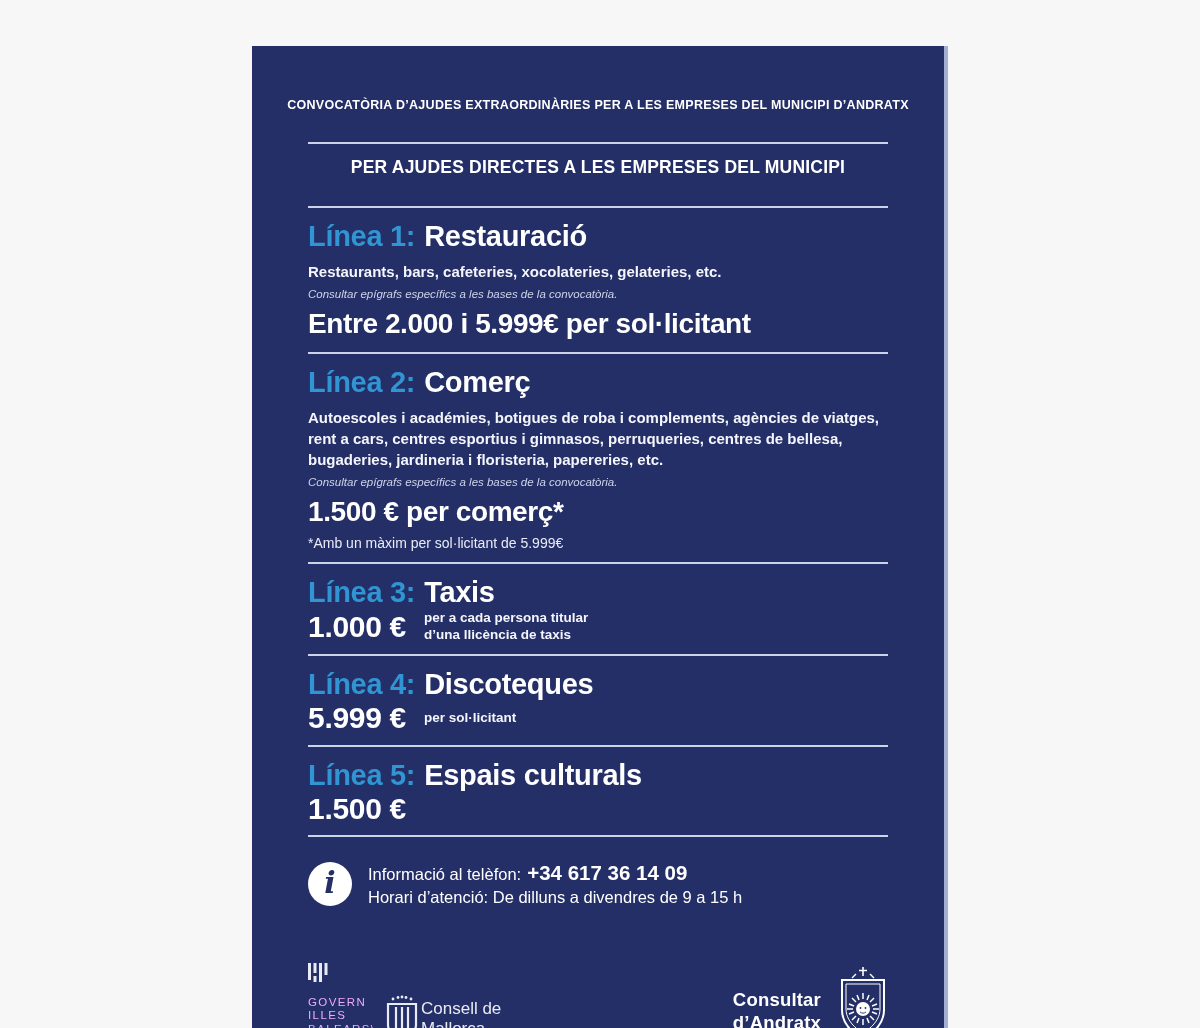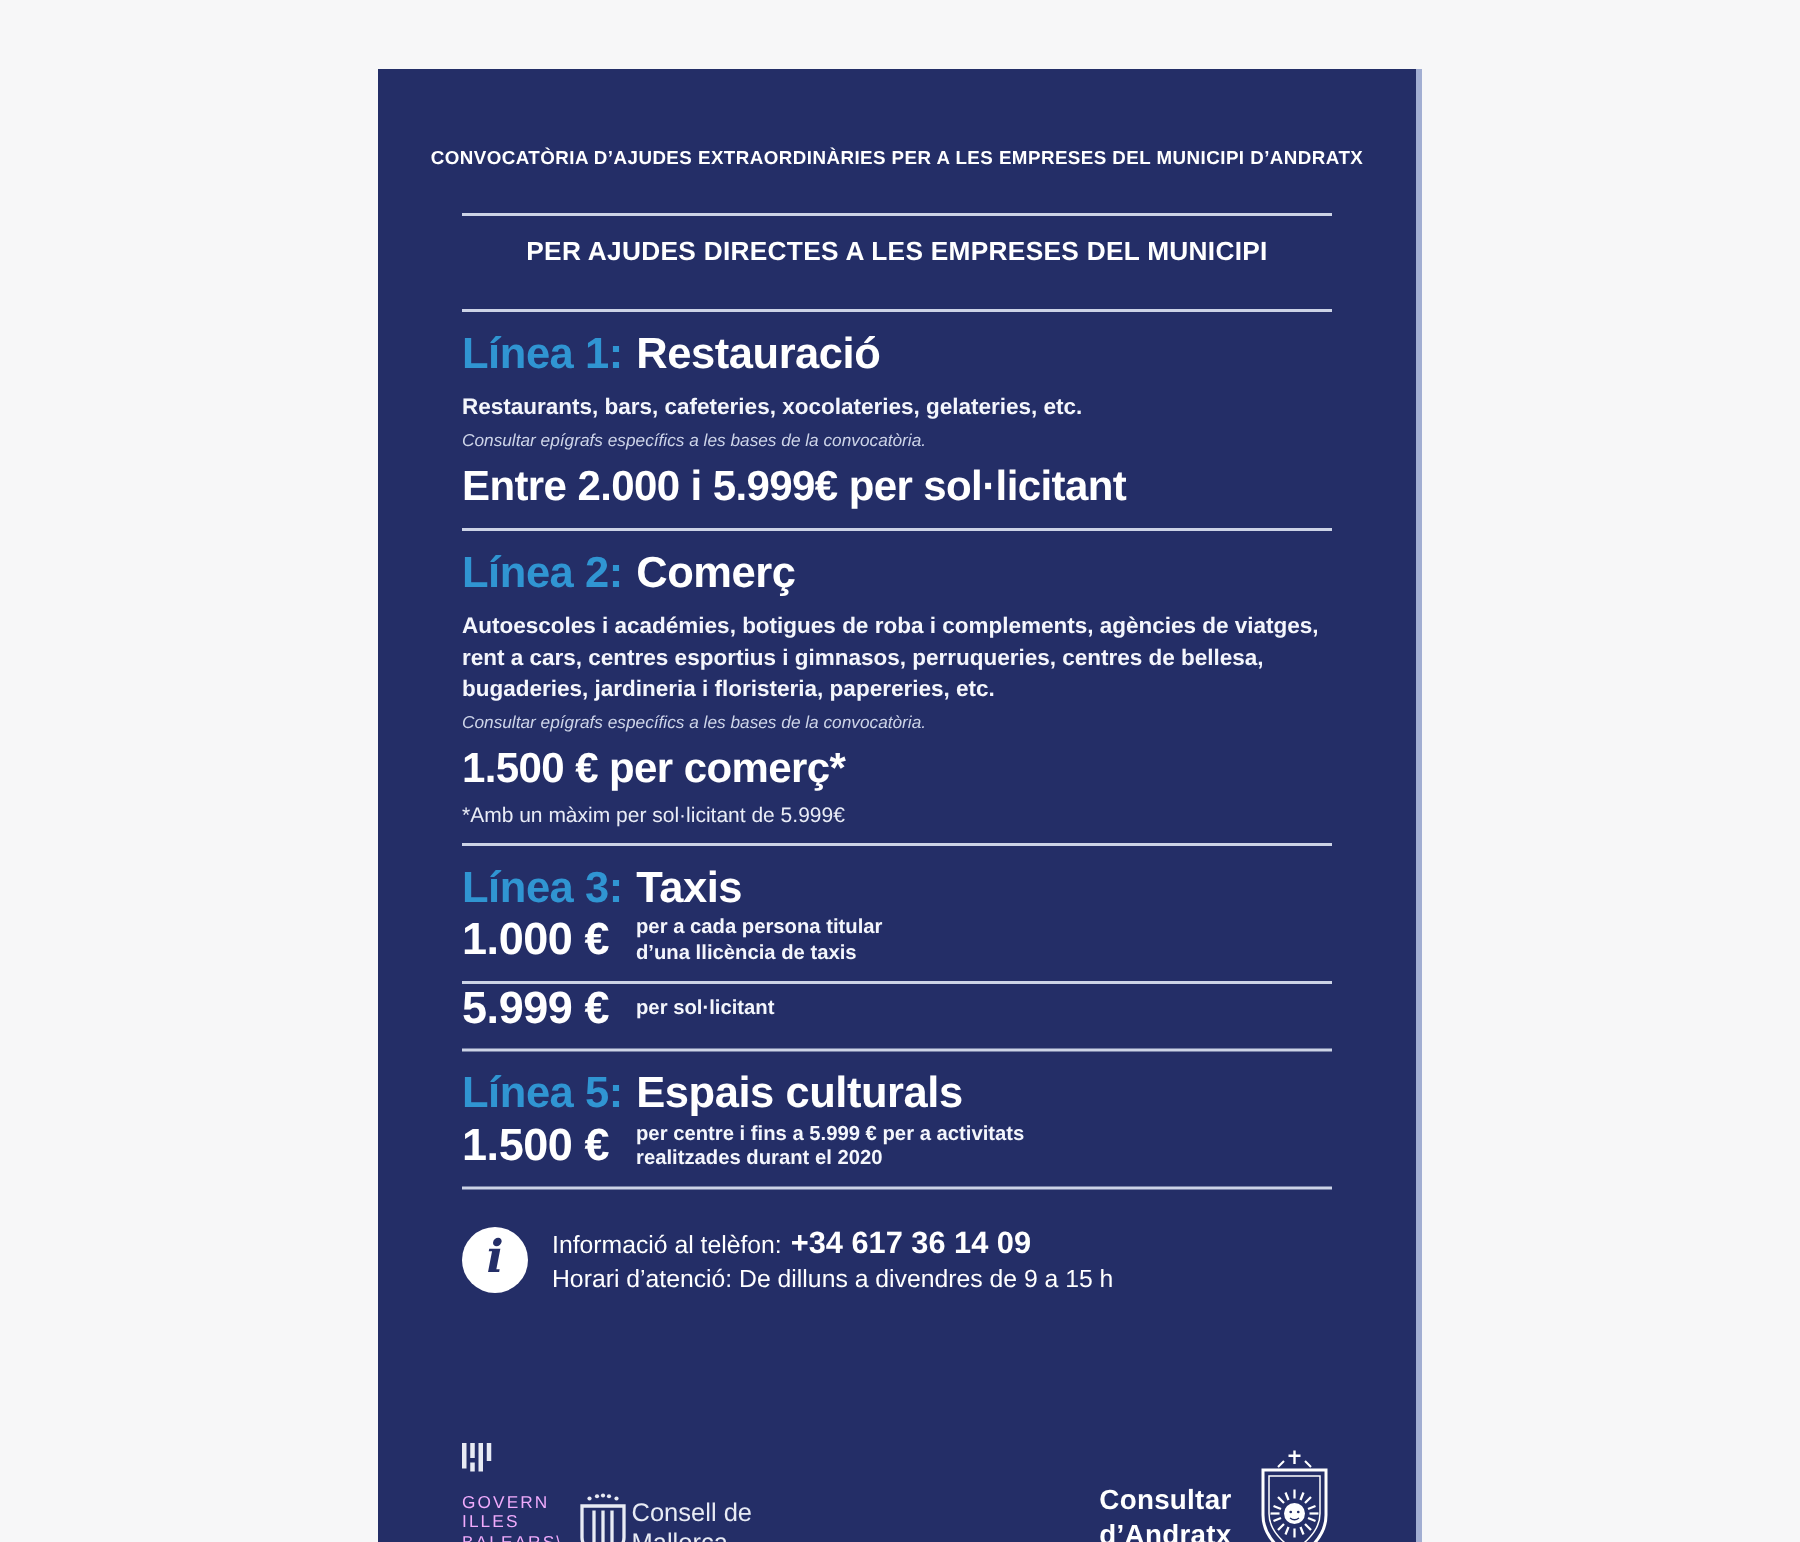--- a/index.html
+++ b/index.html
@@ -97,37 +97,36 @@
     </h2>
     <div class="amount-row">
       <span class="amount">1.000 €</span>
       <span class="amount-detail">
         <span>per a cada persona titular</span><br>
         <span>d’una llicència de taxis</span>
       </span>
     </div>
     <div class="rule rule-s"></div>
 
+    <h2 class="section-heading sh-mt">
+      <span class="section-label">Línea 4:</span><span>Discoteques</span>
+    </h2>
     <div class="amount-row">
       <span class="amount">5.999 €</span>
       <span class="amount-detail">
         <span>per sol·licitant</span>
       </span>
     </div>
     <div class="rule rule-s"></div>
 
     <h2 class="section-heading sh-mt">
       <span class="section-label">Línea 5:</span><span>Espais culturals</span>
     </h2>
     <div class="amount-row">
       <span class="amount">1.500 €</span>
-      <span class="amount-detail">
-        <span>per centre i fins a 5.999 € per a activitats</span><br>
-        <span>realitzades durant el 2020</span>
-      </span>
     </div>
     <div class="rule rule-s"></div>
 
     <div class="contact">
       <div class="info-badge">i</div>
       <div>
         <div class="contact-line1">
           <span>Informació al telèfon:</span><span class="contact-phone">+34 617 36 14 09</span>
         </div>
         <div class="contact-line2">Horari d’atenció: De dilluns a divendres de 9 a 15 h</div>

